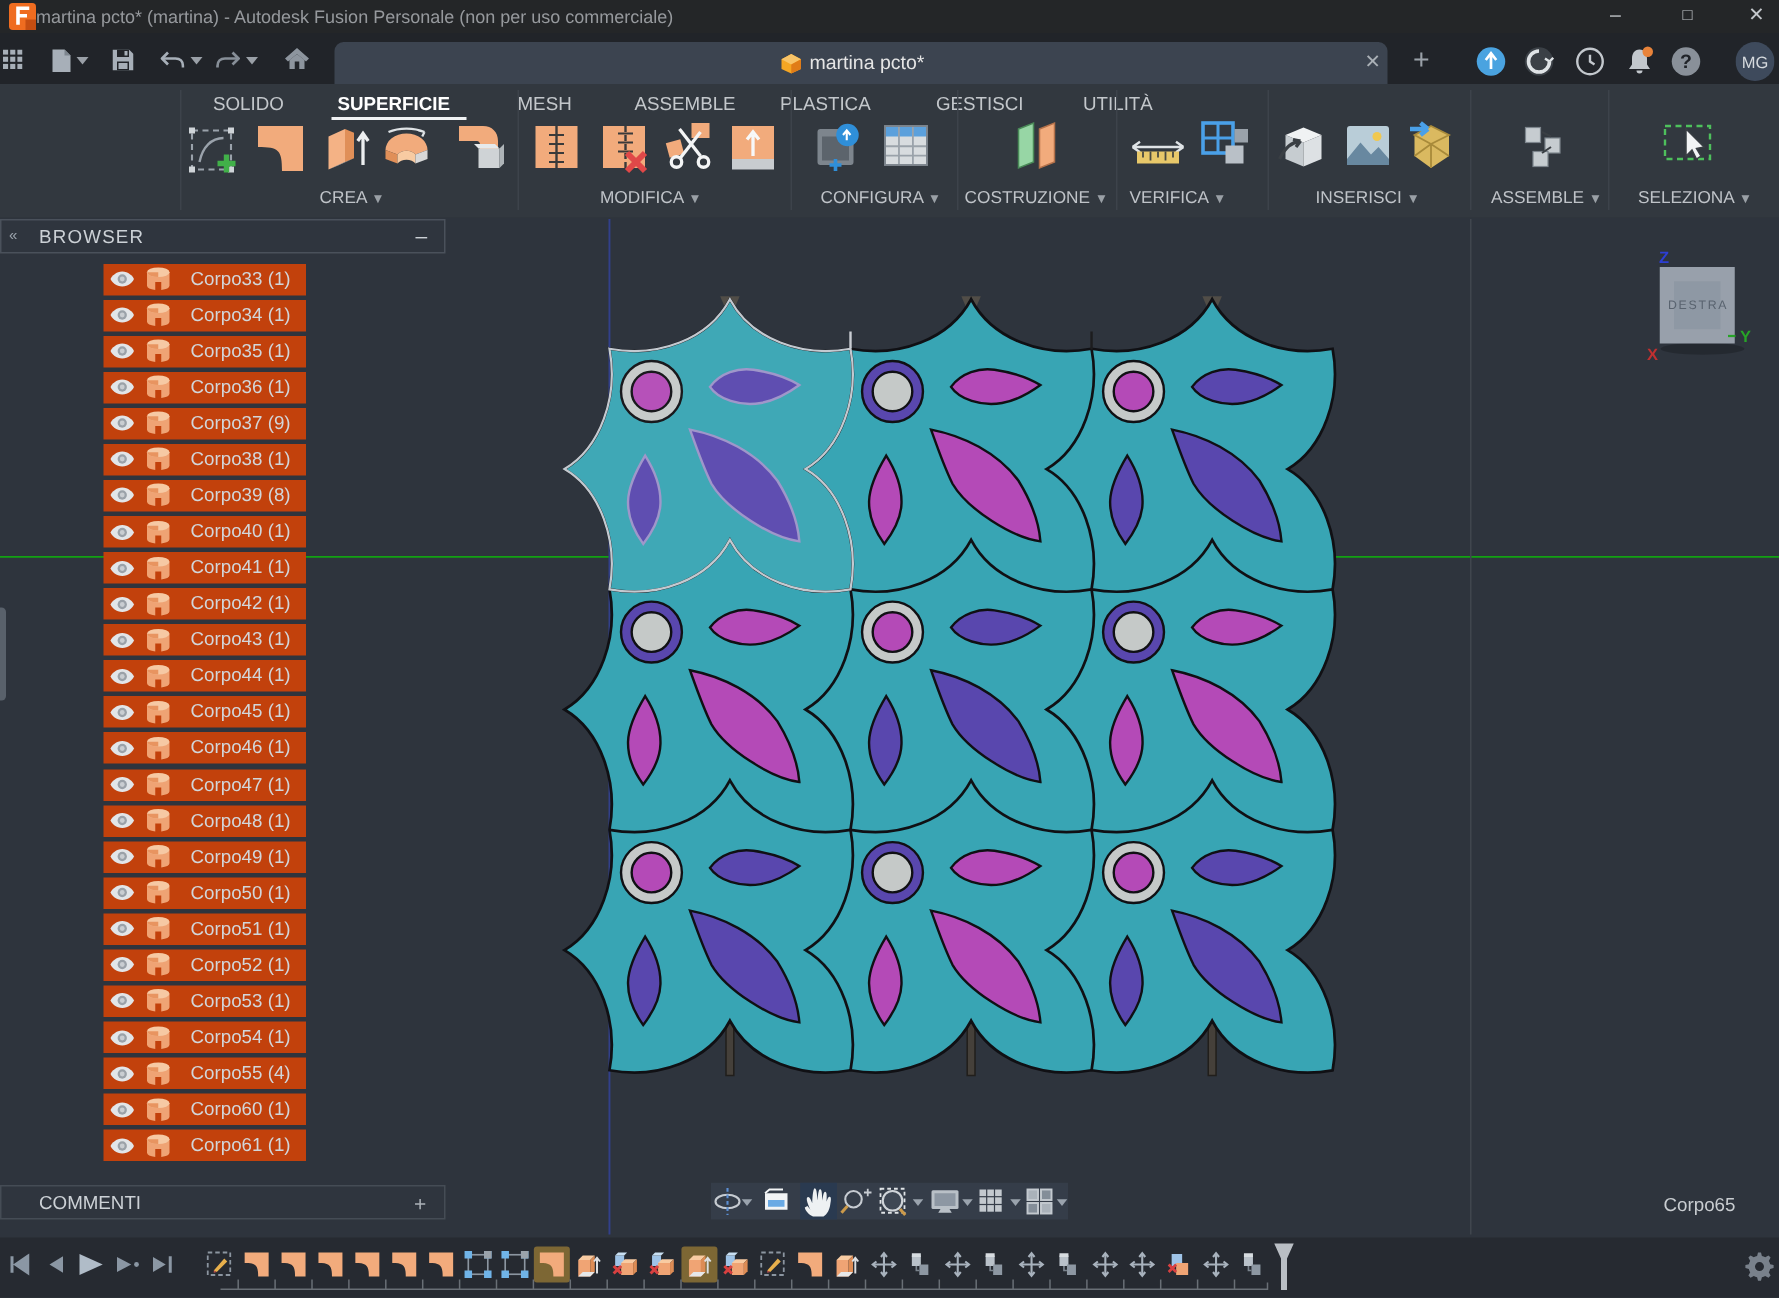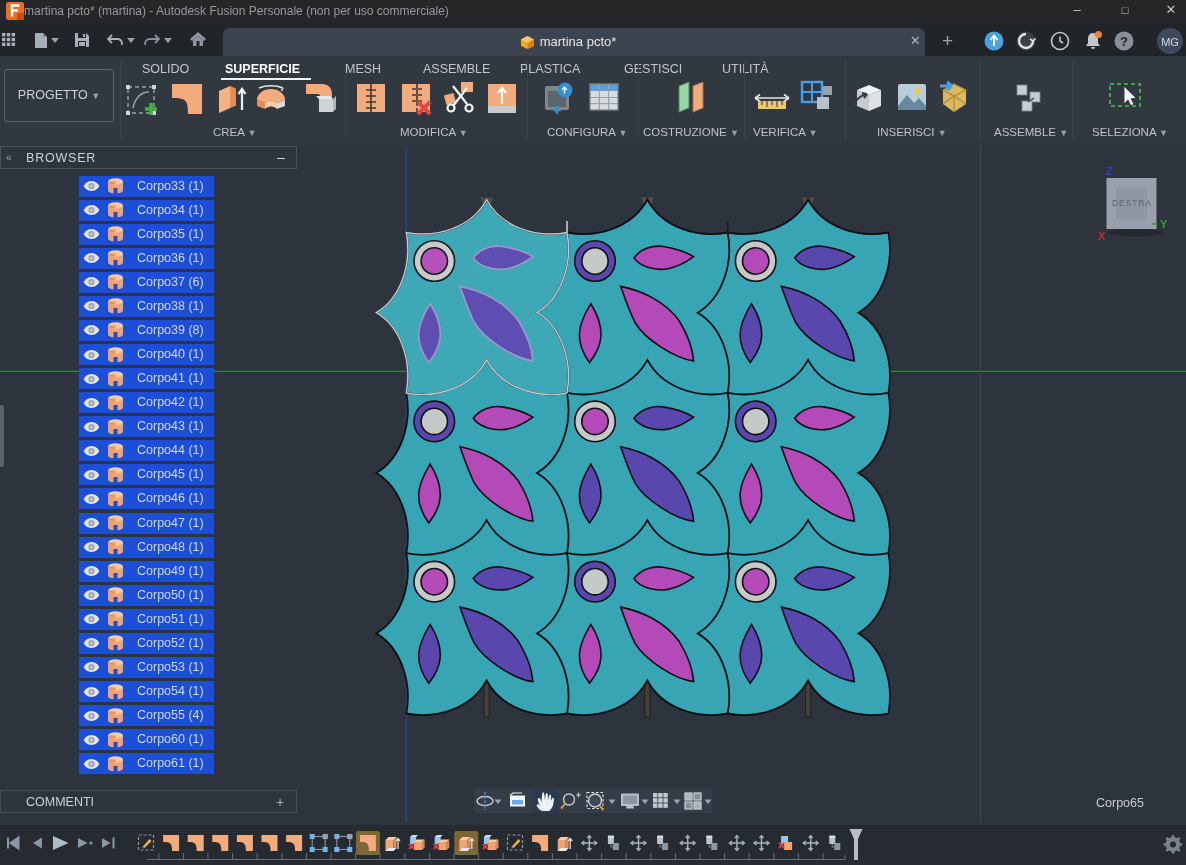--- a/index.html
+++ b/index.html
@@ -9,27 +9,27 @@
 #qat { position:absolute; left:0; top:22px; width:1186px; height:34px; background:#212429; }
 #tabstrip { position:absolute; left:222.7px; top:6px; width:702px; height:28px; background:#3c4450; border-radius:6px 6px 0 0; }
 #ribbon { position:absolute; left:0; top:56px; width:1186px; height:89px; background:#32383f; }
 .rtab { position:absolute; top:6px; font-size:12.5px; color:#c3c7cb; }
 .rlabel { position:absolute; top:70px; font-size:11.5px; color:#bfc3c8; }
 .rlabel i { font-style:normal; font-size:9px; color:#9aa0a6; }
 .sep { position:absolute; top:4px; height:80px; width:1px; background:#3d434b; }
 #progetto { position:absolute; left:4px; top:13px; width:110px; height:53px; border:1px solid #5c636b; border-radius:3px; color:#ced2d6; font-size:12.5px; text-align:center; line-height:51px; }
 #canvas { position:absolute; left:0; top:145px; width:1186px; height:680px; background:#2e343d; overflow:hidden; }
 #bheader { position:absolute; left:0px; top:0.5px; width:297px; height:23.5px; background:#2f353e; border:1px solid #4a515b; color:#ccd1d6; font-size:12.5px; letter-spacing:0.8px; line-height:23px; }
-.brow { position:absolute; left:79px; width:135px; height:21px; background:#1d4ed8; color:#d2d6da; font-size:12.5px; line-height:21px; }
+.brow { position:absolute; left:69px; width:135px; height:21px; background:#c2410c; color:#d2d6da; font-size:12.5px; line-height:21px; }
 .brow .eye { position:absolute; left:4px; top:4.5px; }
 .brow .bod { position:absolute; left:28px; top:2.5px; }
 .brow span { position:absolute; left:58px; }
 #commenti { position:absolute; left:0; top:644.5px; width:297px; height:23.5px; background:#2f353e; border:1px solid #454c55; color:#ccd1d6; font-size:12.5px; line-height:22px; }
 #grip { position:absolute; left:0; top:260px; width:4px; height:62px; background:#59616b; border-radius:0 3px 3px 0; }
-#corpolbl { position:absolute; left:1096px; top:651px; width:74px; text-align:left; color:#c9cdd1; font-size:12.5px; }
+#corpolbl { position:absolute; left:1096px; top:651px; width:74px; text-align:center; color:#c9cdd1; font-size:12.5px; }
 #timeline { position:absolute; left:0; top:825px; width:1186px; height:40px; background:#262a31; overflow:hidden; }
 .caret { display:inline-block; width:0; height:0; border-left:4px solid transparent; border-right:4px solid transparent; border-top:5px solid #9aa0a7; position:absolute; }
 </style></head><body>
 <div id="titlebar">
  <svg style="position:absolute;left:6px;top:2px" width="18" height="18" viewBox="0 0 18 18">
       <rect width="18" height="18" rx="2.5" fill="#ef6c20"></rect>
       <rect x="11" y="11" width="7" height="7" fill="#c64e12"></rect>
       <path d="M6 14.5 V3.5 H13.5 M6 8.5 H12" stroke="#fff" stroke-width="2.4" fill="none"></path>
     </svg>
  <div class="txt">martina pcto* (martina) - Autodesk Fusion Personale (non per uso commerciale)</div>
@@ -107,21 +107,20 @@
  <svg style="position:absolute;left:1114px;top:9px" width="20" height="20" viewBox="0 0 20 20">
       <circle cx="10" cy="10" r="9.5" fill="#899099"></circle>
       <text x="10" y="14.5" text-anchor="middle" font-size="13" font-weight="bold" fill="#212429" font-family="Liberation Sans, sans-serif">?</text>
     </svg>
  <svg style="position:absolute;left:1157px;top:6px" width="26" height="26" viewBox="0 0 26 26">
       <circle cx="13" cy="13" r="13" fill="#3e4a5c"></circle>
       <text x="13" y="17.5" text-anchor="middle" font-size="11" fill="#d6dade" font-family="Liberation Sans, sans-serif">MG</text>
     </svg>
 </div>
 <div id="ribbon">
- <div id="progetto">PROGETTO <i style="font-style:normal;font-size:9px;color:#9aa0a6">▼</i></div>
  <span class="rtab" style="left:142px">SOLIDO</span>
  <span class="rtab" style="left:225px;color:#fff;font-weight:bold">SUPERFICIE</span>
  <div style="position:absolute;left:221px;top:21.5px;width:90px;height:2.5px;background:#f0f2f4"></div>
  <span class="rtab" style="left:345px">MESH</span>
  <span class="rtab" style="left:423px">ASSEMBLE</span>
  <span class="rtab" style="left:520px">PLASTICA</span>
  <span class="rtab" style="left:624px">GESTISCI</span>
  <span class="rtab" style="left:722px">UTILITÀ</span>
  <div class="sep" style="left:120px"></div>
  <div class="sep" style="left:345px"></div>
@@ -376,21 +375,21 @@
 <svg class="eye" width="17" height="12" viewBox="0 0 17 12">
         <path d="M8.5 1 C12.5 1 15.5 4 16.3 6 C15.5 8 12.5 11 8.5 11 C4.5 11 1.5 8 0.7 6 C1.5 4 4.5 1 8.5 1 Z" fill="#e2e5e8"></path>
         <circle cx="8.5" cy="6" r="3.1" fill="#9aa1a8"></circle>
         <circle cx="8.5" cy="6" r="1.6" fill="#c9cdd1"></circle>
       </svg>
 <svg class="bod" width="17" height="16" viewBox="0 0 17 16">
         <path d="M1 3.5 L1 12.5 A7.5 3 0 0 0 6.5 15.3 L6.5 10 L10.5 10 L10.5 15.3 A7.5 3 0 0 0 16 12.5 L16 3.5 Z" fill="#efa374"></path>
         <ellipse cx="8.5" cy="3.5" rx="7.5" ry="3.2" fill="#f6c9a4"></ellipse>
         <path d="M1 3.5 A7.5 3.2 0 0 0 8.5 6.7 L8.5 3.5 Z" fill="#e89460"></path>
       </svg>
-<span>Corpo37 (6)</span>
+<span>Corpo37 (9)</span>
     </div>
     <div class="brow" style="top:150.8px">
 <svg class="eye" width="17" height="12" viewBox="0 0 17 12">
         <path d="M8.5 1 C12.5 1 15.5 4 16.3 6 C15.5 8 12.5 11 8.5 11 C4.5 11 1.5 8 0.7 6 C1.5 4 4.5 1 8.5 1 Z" fill="#e2e5e8"></path>
         <circle cx="8.5" cy="6" r="3.1" fill="#9aa1a8"></circle>
         <circle cx="8.5" cy="6" r="1.6" fill="#c9cdd1"></circle>
       </svg>
 <svg class="bod" width="17" height="16" viewBox="0 0 17 16">
         <path d="M1 3.5 L1 12.5 A7.5 3 0 0 0 6.5 15.3 L6.5 10 L10.5 10 L10.5 15.3 A7.5 3 0 0 0 16 12.5 L16 3.5 Z" fill="#efa374"></path>
         <ellipse cx="8.5" cy="3.5" rx="7.5" ry="3.2" fill="#f6c9a4"></ellipse>

